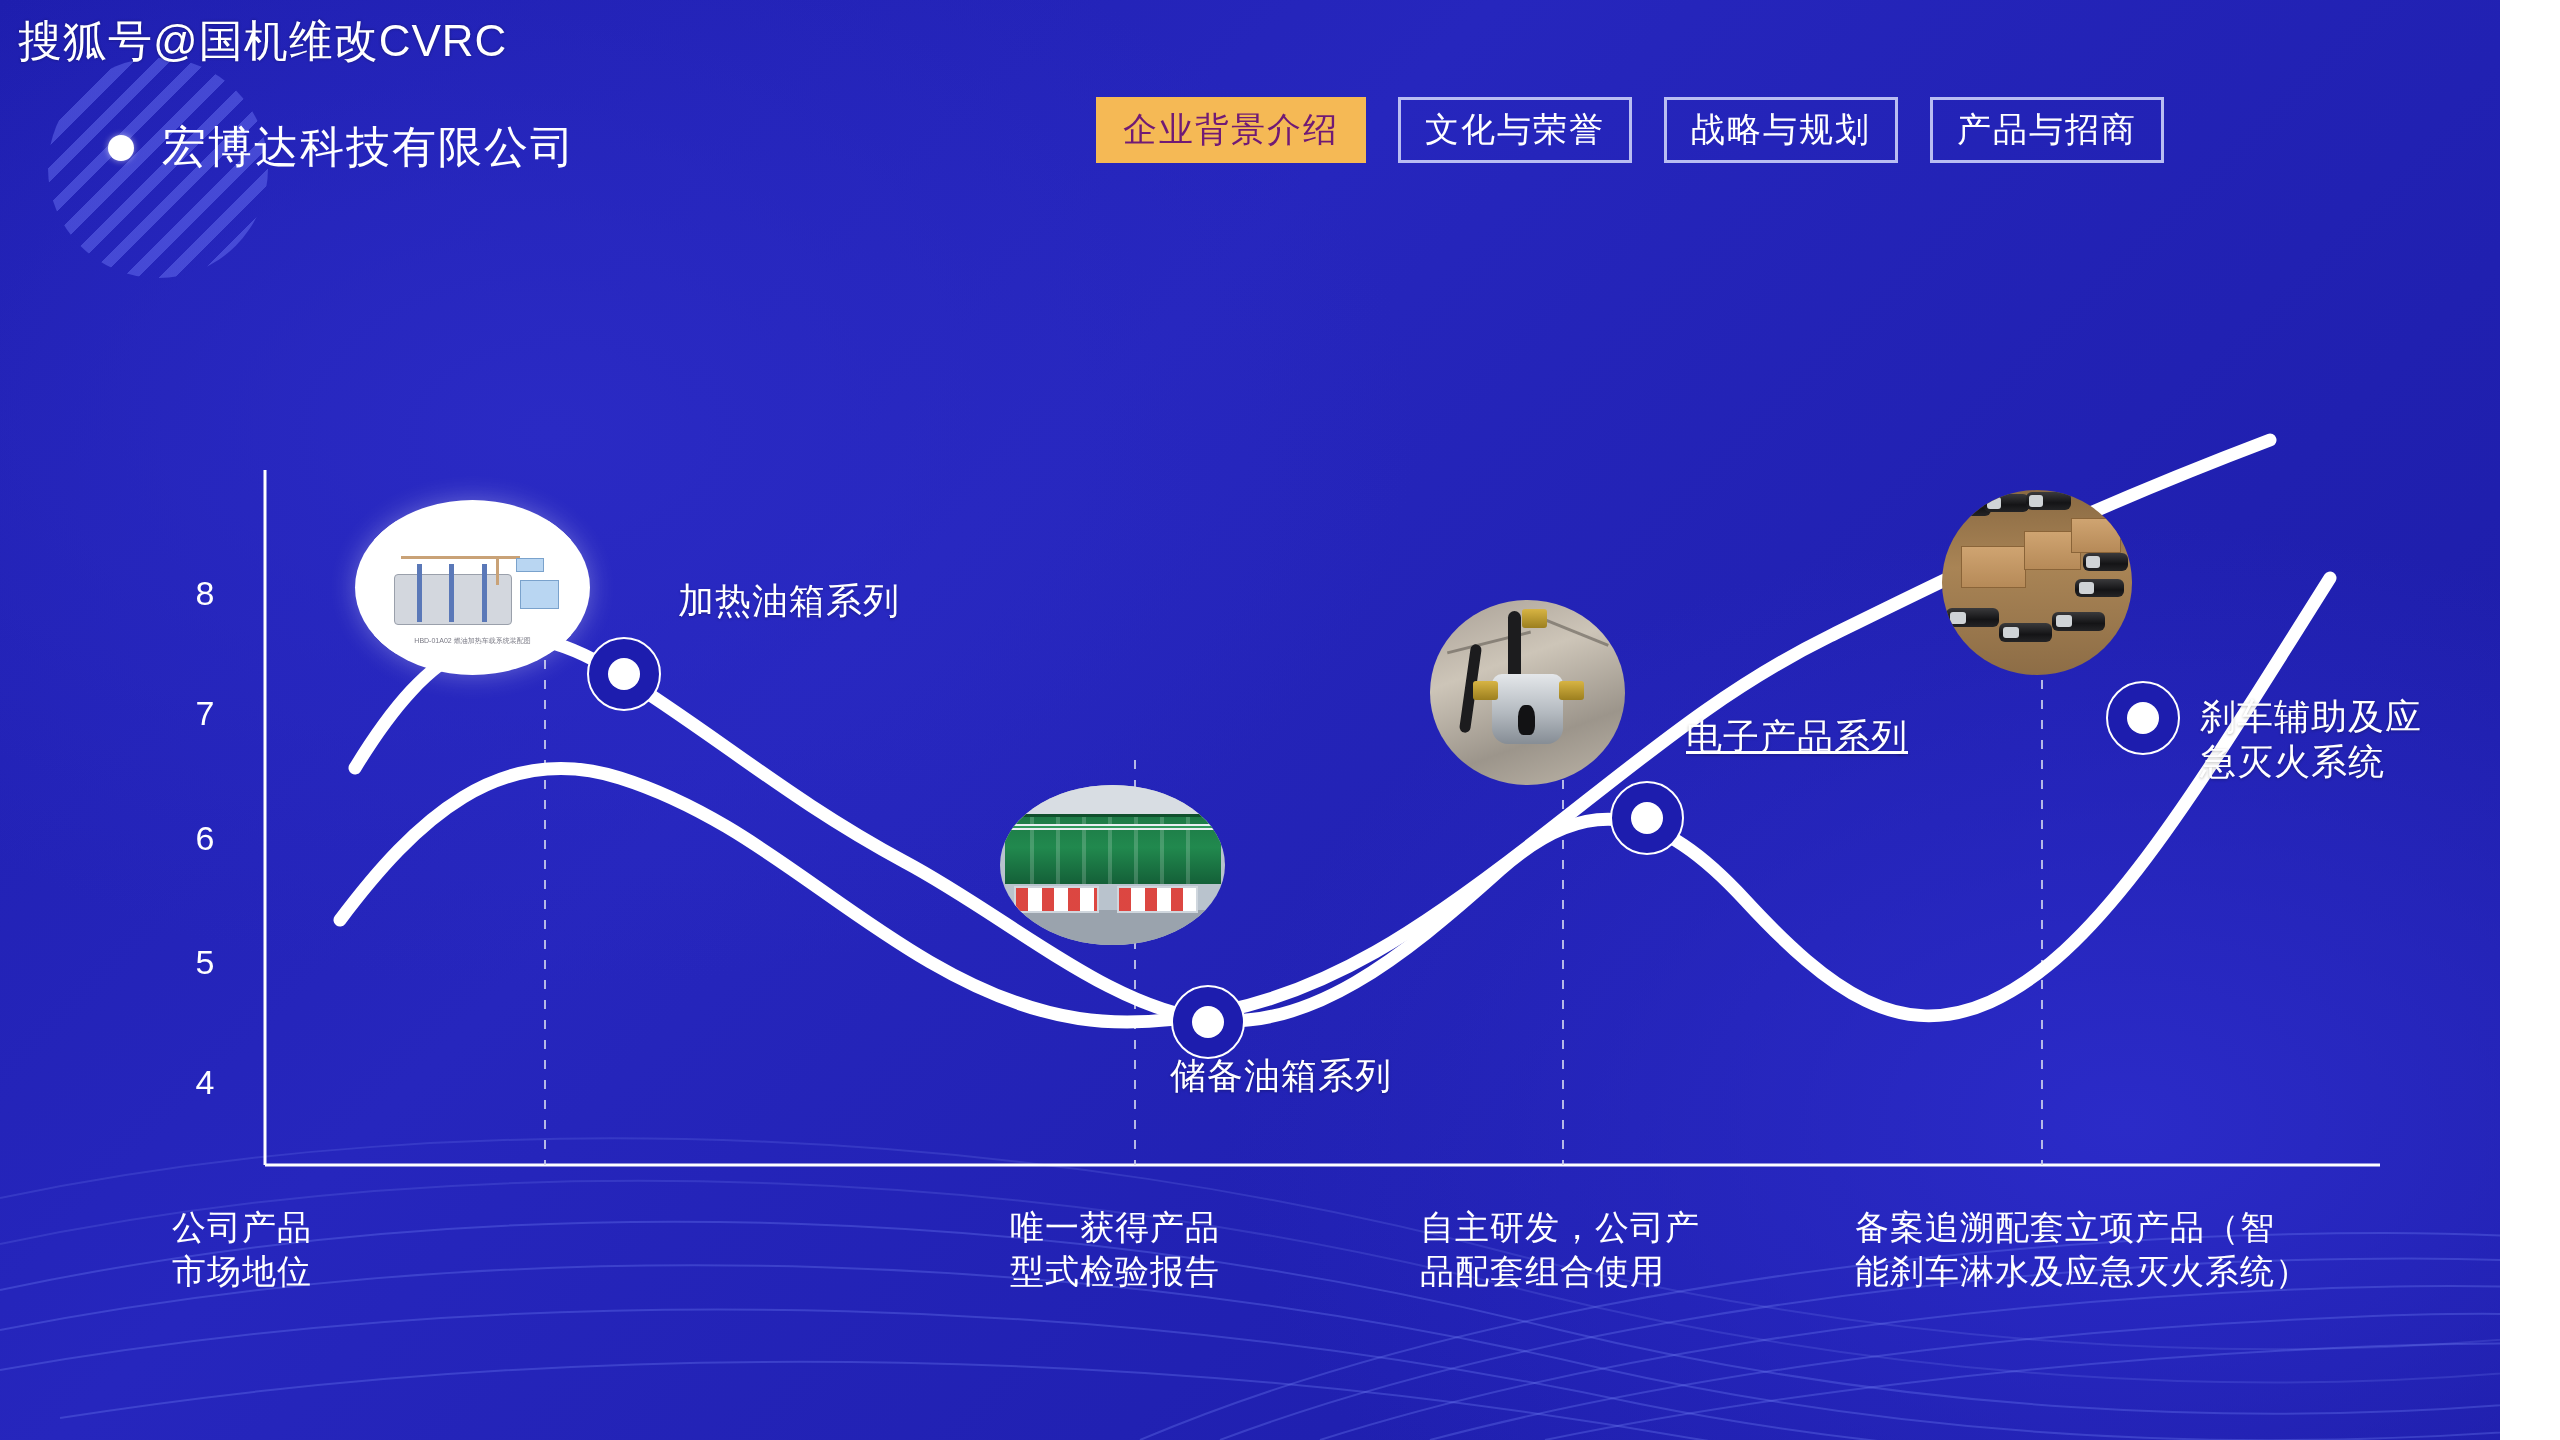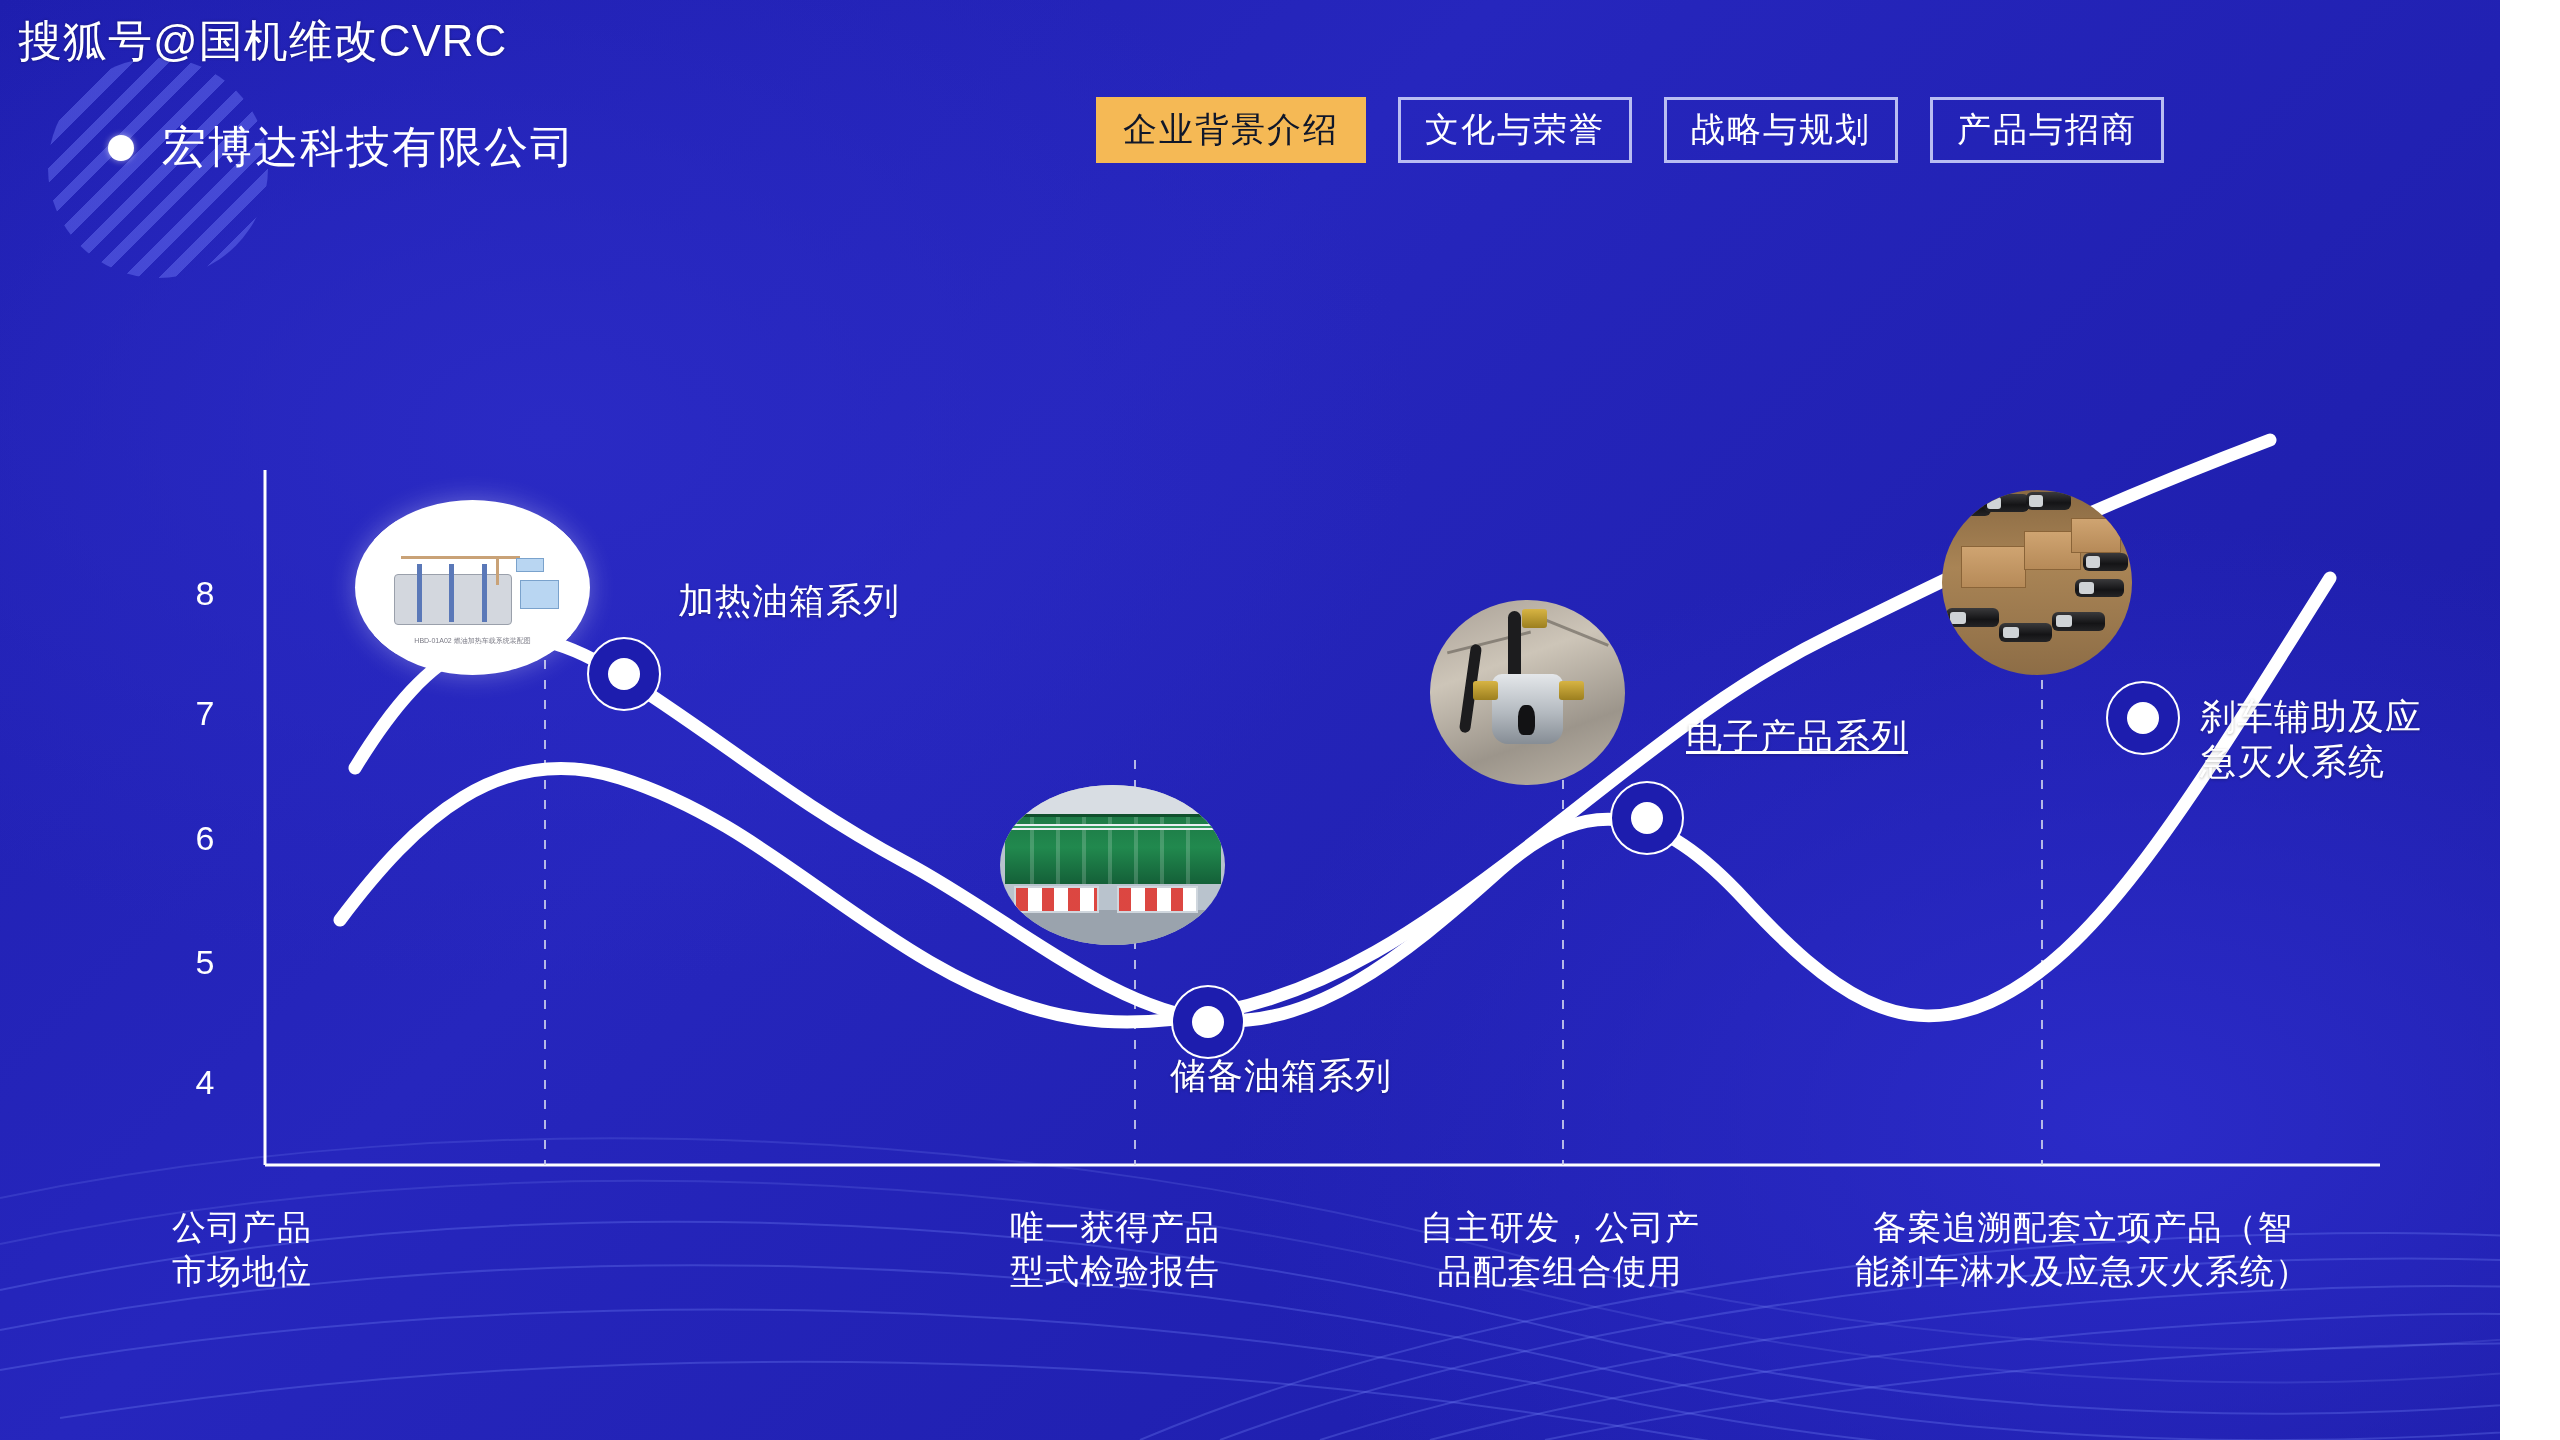--- a/index.html
+++ b/index.html
@@ -53,21 +53,21 @@
     display:flex; align-items:flex-start; gap:32px;
   }
   .tab {
     height:66px; padding:0 24px;
     display:flex; align-items:center; justify-content:center;
     font-size:34px; letter-spacing:2px; white-space:nowrap;
     border:3px solid #b9bdf2; color:#ffffff;
     background:transparent;
   }
   .tab.active {
-    background:#f5b955; border-color:#f5b955; color:#0f172a;
+    background:#f5b955; border-color:#f5b955; color:#701a75;
   }
   
   .chart { position:absolute; left:0; top:0; width:2560px; height:1440px; }
   .chart-svg { position:absolute; left:0; top:0; width:2560px; height:1440px; }
   .ytick {
     position:absolute; color:#ffffff; font-size:34px;
     transform:translate(-50%,-50%); white-space:nowrap;
   }
   
   .bubble {
@@ -163,21 +163,21 @@
   
   .annot {
     position:absolute; color:#ffffff; font-size:36px;
     line-height:1.25; white-space:pre-line; letter-spacing:1px;
     text-shadow:0 1px 3px rgba(0,0,0,.28);
   }
   
   .xlabel {
     position:absolute; color:#ffffff; font-size:34px;
     line-height:1.3; white-space:pre-line; letter-spacing:1px;
-    text-align:center;
+    text-align:left;
   }
 </style>
 </head>
 <body>
 
 <div id="stage">
 
   <svg class="bg-svg" viewBox="0 0 2560 1440" preserveAspectRatio="none">
     <g fill="none" stroke="#6b7bf0" stroke-opacity="0.34" stroke-width="2">
       <path d="M0 1290 C 520 1180 1080 1210 1560 1330 C 1900 1412 2250 1430 2560 1400"></path>

